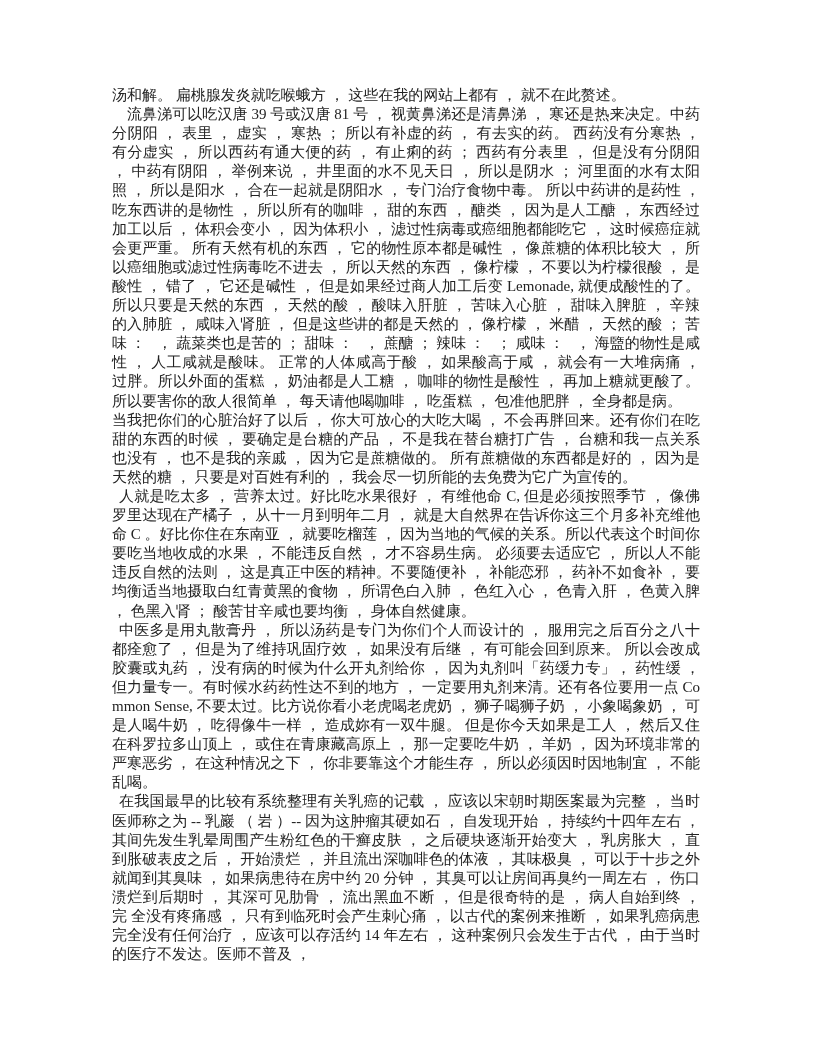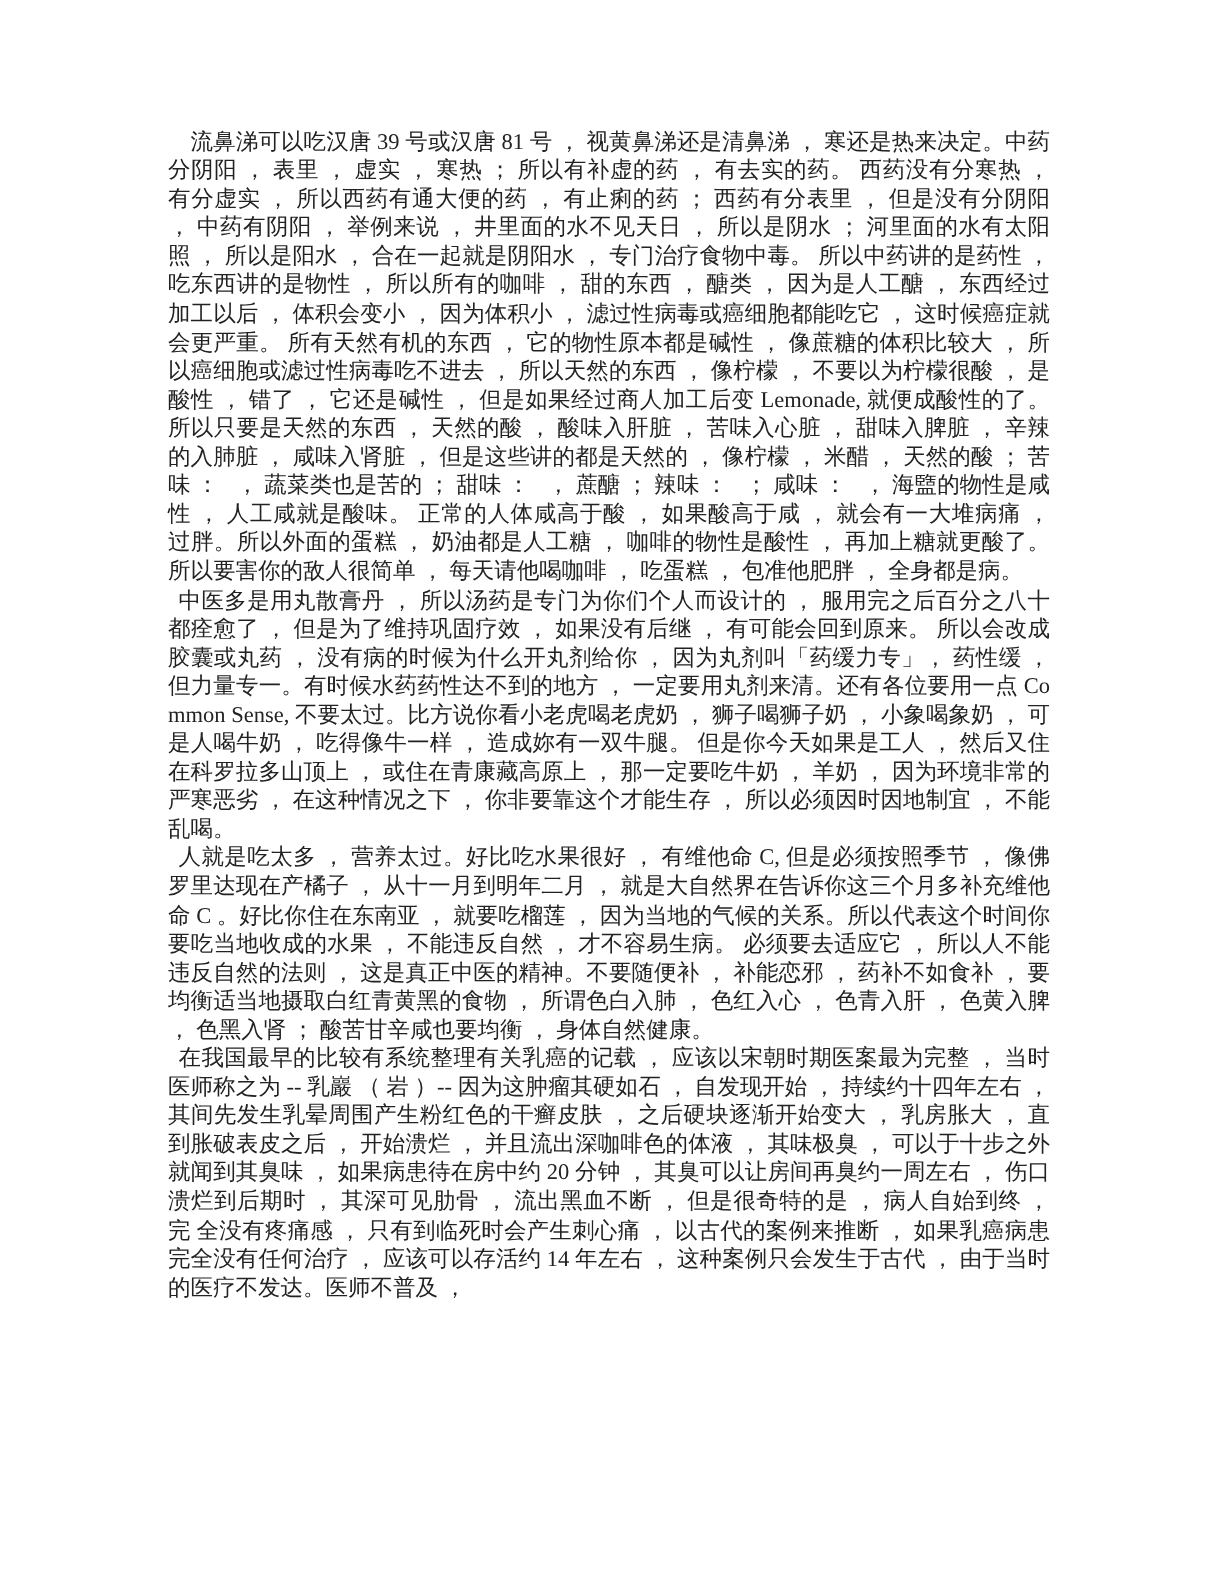--- a/index.html
+++ b/index.html
@@ -38,18 +38,20 @@
     margin-top: 12px !important;
     margin-bottom: 17px !important;
     font-weight: normal;
   }
 </style>
 </head>
 <body>
 
 <div class="page">
   <div class="text-block">
+    <p>汤和解。 扁桃腺发炎就吃喉蛾方 ， 这些在我的网站上都有 ， 就不在此赘述。</p>
     <p class="indent-1">流鼻涕可以吃汉唐 39 号或汉唐 81 号 ， 视黄鼻涕还是清鼻涕 ， 寒还是热来决定。中药分阴阳 ， 表里 ， 虚实 ， 寒热 ； 所以有补虚的药 ， 有去实的药。 西药没有分寒热 ， 有分虚实 ， 所以西药有通大便的药 ， 有止痢的药 ； 西药有分表里 ， 但是没有分阴阳 ， 中药有阴阳 ， 举例来说 ， 井里面的水不见天日 ， 所以是阴水 ； 河里面的水有太阳照 ， 所以是阳水 ， 合在一起就是阴阳水 ， 专门治疗食物中毒。 所以中药讲的是药性 ， 吃东西讲的是物性 ， 所以所有的咖啡 ， 甜的东西 ， 醣类 ， 因为是人工醣 ， 东西经过加工以后 ， 体积会变小 ， 因为体积小 ， 滤过性病毒或癌细胞都能吃它 ， 这时候癌症就会更严重。 所有天然有机的东西 ， 它的物性原本都是碱性 ， 像蔗糖的体积比较大 ， 所以癌细胞或滤过性病毒吃不进去 ， 所以天然的东西 ， 像柠檬 ， 不要以为柠檬很酸 ， 是酸性 ， 错了 ， 它还是碱性 ， 但是如果经过商人加工后变 Lemonade, 就便成酸性的了。 所以只要是天然的东西 ， 天然的酸 ， 酸味入肝脏 ， 苦味入心脏 ， 甜味入脾脏 ， 辛辣的入肺脏 ， 咸味入肾脏 ， 但是这些讲的都是天然的 ， 像柠檬 ， 米醋 ， 天然的酸 ； 苦味 ：   ， 蔬菜类也是苦的 ； 甜味 ：   ， 蔗醣 ； 辣味 ：   ； 咸味 ：   ， 海盬的物性是咸性 ， 人工咸就是酸味。 正常的人体咸高于酸 ， 如果酸高于咸 ， 就会有一大堆病痛 ， 过胖。所以外面的蛋糕 ， 奶油都是人工糖 ， 咖啡的物性是酸性 ， 再加上糖就更酸了。所以要害你的敌人很简单 ， 每天请他喝咖啡 ， 吃蛋糕 ， 包准他肥胖 ， 全身都是病。</p>
+    <p>当我把你们的心脏治好了以后 ， 你大可放心的大吃大喝 ， 不会再胖回来。还有你们在吃甜的东西的时候 ， 要确定是台糖的产品 ， 不是我在替台糖打广告 ， 台糖和我一点关系也没有 ， 也不是我的亲戚 ， 因为它是蔗糖做的。 所有蔗糖做的东西都是好的 ， 因为是天然的糖 ， 只要是对百姓有利的 ， 我会尽一切所能的去免费为它广为宣传的。</p>
+    <p class="indent-half">人就是吃太多 ， 营养太过。好比吃水果很好 ， 有维他命 C, 但是必须按照季节 ， 像佛罗里达现在产橘子 ， 从十一月到明年二月 ， 就是大自然界在告诉你这三个月多补充维他命 C 。好比你住在东南亚 ， 就要吃榴莲 ， 因为当地的气候的关系。所以代表这个时间你要吃当地收成的水果 ， 不能违反自然 ， 才不容易生病。 必须要去适应它 ， 所以人不能违反自然的法则 ， 这是真正中医的精神。不要随便补 ， 补能恋邪 ， 药补不如食补 ， 要均衡适当地摄取白红青黄黑的食物 ， 所谓色白入肺 ， 色红入心 ， 色青入肝 ， 色黄入脾 ， 色黑入肾 ； 酸苦甘辛咸也要均衡 ， 身体自然健康。</p>
     <p class="indent-half">中医多是用丸散膏丹 ， 所以汤药是专门为你们个人而设计的 ， 服用完之后百分之八十都痊愈了 ， 但是为了维持巩固疗效 ， 如果没有后继 ， 有可能会回到原来。 所以会改成胶囊或丸药 ， 没有病的时候为什么开丸剂给你 ， 因为丸剂叫「药缓力专」， 药性缓 ， 但力量专一。有时候水药药性达不到的地方 ， 一定要用丸剂来清。还有各位要用一点 Common Sense, 不要太过。比方说你看小老虎喝老虎奶 ， 狮子喝狮子奶 ， 小象喝象奶 ， 可是人喝牛奶 ， 吃得像牛一样 ， 造成妳有一双牛腿。 但是你今天如果是工人 ， 然后又住在科罗拉多山顶上 ， 或住在青康藏高原上 ， 那一定要吃牛奶 ， 羊奶 ， 因为环境非常的严寒恶劣 ， 在这种情况之下 ， 你非要靠这个才能生存 ， 所以必须因时因地制宜 ， 不能乱喝。</p>
-    <p class="indent-half">人就是吃太多 ， 营养太过。好比吃水果很好 ， 有维他命 C, 但是必须按照季节 ， 像佛罗里达现在产橘子 ， 从十一月到明年二月 ， 就是大自然界在告诉你这三个月多补充维他命 C 。好比你住在东南亚 ， 就要吃榴莲 ， 因为当地的气候的关系。所以代表这个时间你要吃当地收成的水果 ， 不能违反自然 ， 才不容易生病。 必须要去适应它 ， 所以人不能违反自然的法则 ， 这是真正中医的精神。不要随便补 ， 补能恋邪 ， 药补不如食补 ， 要均衡适当地摄取白红青黄黑的食物 ， 所谓色白入肺 ， 色红入心 ， 色青入肝 ， 色黄入脾 ， 色黑入肾 ； 酸苦甘辛咸也要均衡 ， 身体自然健康。</p>
     <p class="indent-half">在我国最早的比较有系统整理有关乳癌的记载 ， 应该以宋朝时期医案最为完整 ， 当时医师称之为 -- 乳巖 （ 岩 ）-- 因为这肿瘤其硬如石 ， 自发现开始 ， 持续约十四年左右 ， 其间先发生乳晕周围产生粉红色的干癣皮肤 ， 之后硬块逐渐开始变大 ， 乳房胀大 ， 直到胀破表皮之后 ， 开始溃烂 ， 并且流出深咖啡色的体液 ， 其味极臭 ， 可以于十步之外就闻到其臭味 ， 如果病患待在房中约 20 分钟 ， 其臭可以让房间再臭约一周左右 ， 伤口溃烂到后期时 ， 其深可见肋骨 ， 流出黑血不断 ， 但是很奇特的是 ， 病人自始到终 ， 完 全没有疼痛感 ， 只有到临死时会产生刺心痛 ， 以古代的案例来推断 ， 如果乳癌病患完全没有任何治疗 ， 应该可以存活约 14 年左右 ， 这种案例只会发生于古代 ， 由于当时的医疗不发达。医师不普及 ，</p>
   </div>
 </div>
 
 </body></html>

